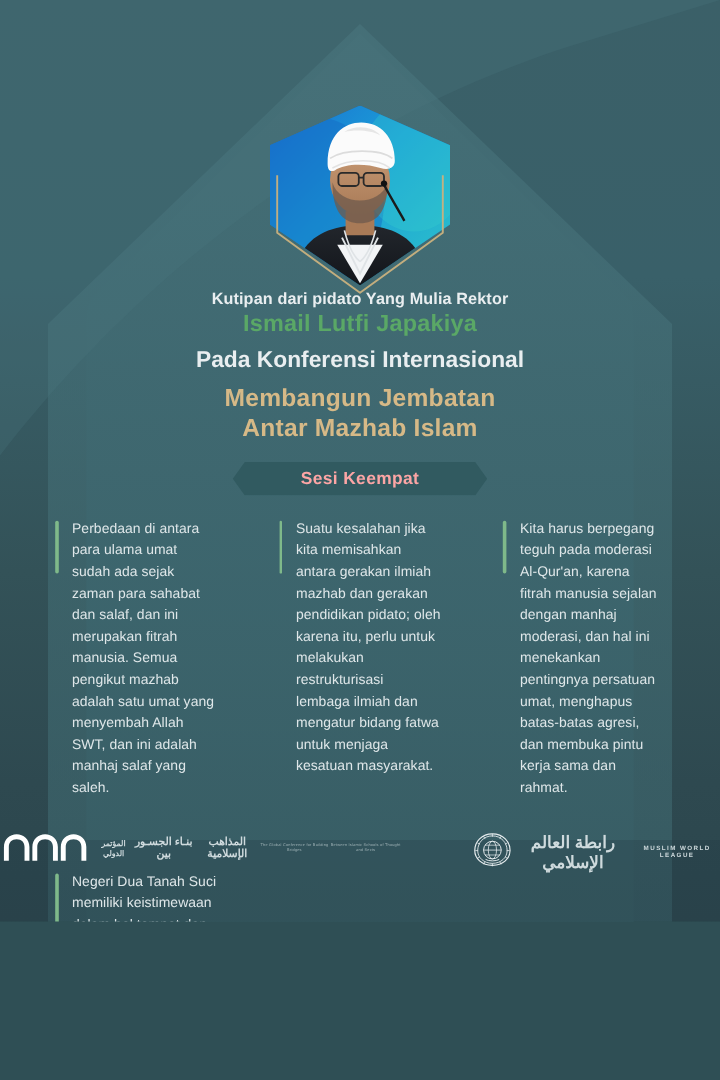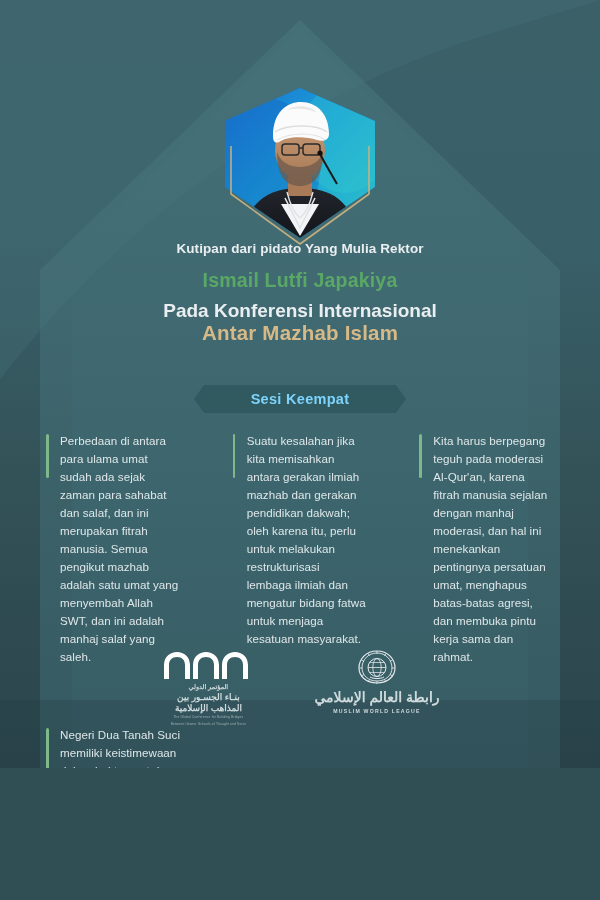--- a/index.html
+++ b/index.html
@@ -77,21 +77,20 @@
     font-size: 13.5px;
     line-height: 18px;
     font-weight: 700;
     letter-spacing: 0.1px;
   }
   .speaker-name {
     color: #5aa866;
     font-size: 19.5px;
     font-weight: 700;
     line-height: 24px;
-    margin-top: 10px;
     letter-spacing: 0.2px;
   }
   .subkicker {
     color: #e9eef0;
     font-size: 19px;
     font-weight: 700;
     line-height: 18px;
     margin-top: 10px;
   }
   .conf-title {
@@ -115,21 +114,21 @@
   .session-badge {
     width: 212px;
     height: 28px;
     background: #315a60;
     clip-path: polygon(10px 0, 202px 0, 212px 50%, 202px 100%, 10px 100%, 0 50%);
     display: flex;
     align-items: center;
     justify-content: center;
   }
   .session-badge span {
-    color: #7dd3fc;
+    color: #fca5a5;
     font-size: 14.5px;
     font-weight: 700;
     letter-spacing: 0.3px;
   }
 
   
   .quotes {
     position: absolute;
     left: 46px;
     right: 46px;
@@ -163,21 +162,21 @@
   .footer {
     position: absolute;
     left: 0;
     right: 0;
     bottom: 42px;
     display: flex;
     align-items: flex-start;
     justify-content: center;
     gap: 58px;
   }
-  .logo { display: flex; flex-direction: column; align-items: center; justify-content: center; }
+  .logo { display: flex; flex-direction: row; align-items: center; justify-content: center; }
   .logo svg { display: block; }
   .logo-caption {
     color: #cfdadd;
     font-size: 5.2px;
     letter-spacing: 1.2px;
     font-weight: 700;
     margin-top: 3px;
     text-align: center;
   }
   .logo-caption-tiny {
@@ -275,39 +274,40 @@
       <svg viewBox="0 0 178 172" xmlns="http://www.w3.org/2000/svg">
         <path d="M20 64 L 20 112 L 89 162 L 158 112 L 158 64" fill="none" stroke="#c9b17e" stroke-width="1.6" stroke-linejoin="round" opacity="0.95"></path>
       </svg>
     </div>
   </div>
 
   <div class="header-block">
     <div class="kicker">Kutipan dari pidato Yang Mulia Rektor</div>
     <div class="speaker-name">Ismail Lutfi Japakiya</div>
     <div class="subkicker">Pada Konferensi Internasional</div>
+    <div class="conf-title">Membangun Jembatan</div>
     <div class="conf-title" style="margin-top:0">Antar Mazhab Islam</div>
   </div>
 
   <div class="session-badge-wrap">
     <div class="session-badge">
       <span>Sesi Keempat</span>
     </div>
   </div>
 
   <div class="quotes">
 
     <div class="quote">
       <div class="quote-bar"></div>
       <div class="quote-text">Perbedaan di antara para ulama umat sudah ada sejak zaman para sahabat dan salaf, dan ini merupakan fitrah manusia. Semua pengikut mazhab adalah satu umat yang menyembah Allah SWT, dan ini adalah manhaj salaf yang saleh.</div>
     </div>
 
     <div class="quote">
       <div class="quote-bar"></div>
-      <div class="quote-text">Suatu kesalahan jika kita memisahkan antara gerakan ilmiah mazhab dan gerakan pendidikan dakwah; oleh karena itu, perlu untuk melakukan restrukturisasi lembaga ilmiah dan mengatur bidang fatwa untuk menjaga kesatuan masyarakat.</div>
+      <div class="quote-text">Suatu kesalahan jika kita memisahkan antara gerakan ilmiah mazhab dan gerakan pendidikan pidato; oleh karena itu, perlu untuk melakukan restrukturisasi lembaga ilmiah dan mengatur bidang fatwa untuk menjaga kesatuan masyarakat.</div>
     </div>
 
     <div class="quote">
       <div class="quote-bar"></div>
       <div class="quote-text">Kita harus berpegang teguh pada moderasi Al-Qur'an, karena fitrah manusia sejalan dengan manhaj moderasi, dan hal ini menekankan pentingnya persatuan umat, menghapus batas-batas agresi, dan membuka pintu kerja sama dan rahmat.</div>
     </div>
 
     <div class="quote">
       <div class="quote-bar"></div>
       <div class="quote-text">Negeri Dua Tanah Suci memiliki keistimewaan dalam hal tempat dan manhaj yang moderat untuk menyatukan barisan umat Islam. Oleh karena itu, konferensi ini beserta hasilnya dari piagam dan rekomendasi memiliki hal yang sangat penting untuk menyatukan kata-kata.</div>

